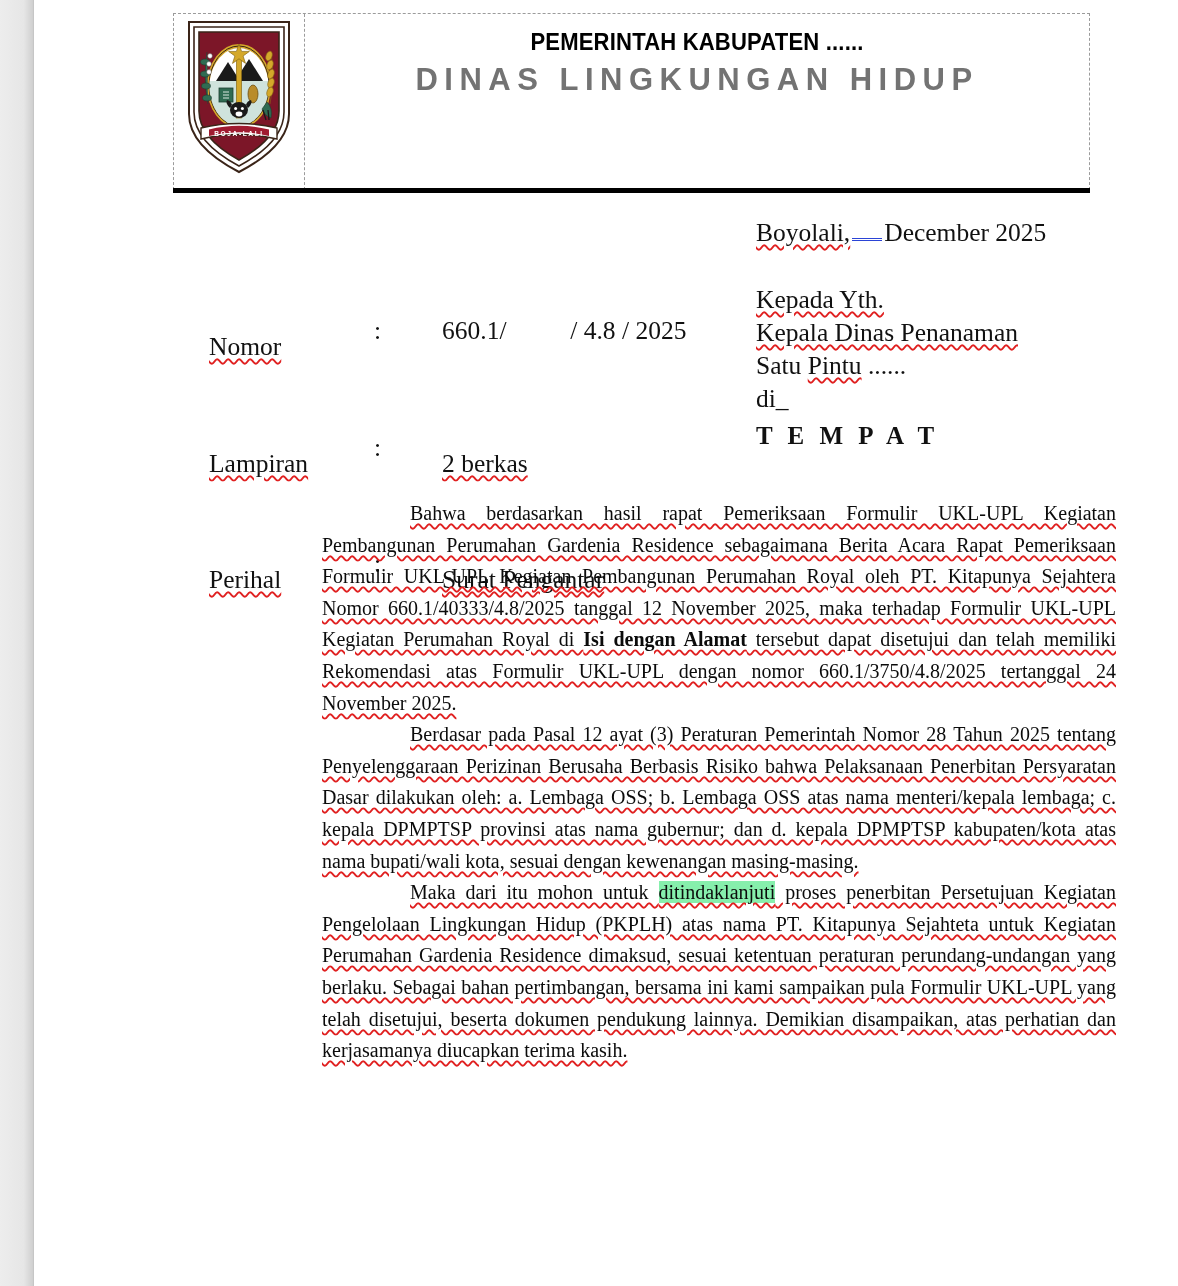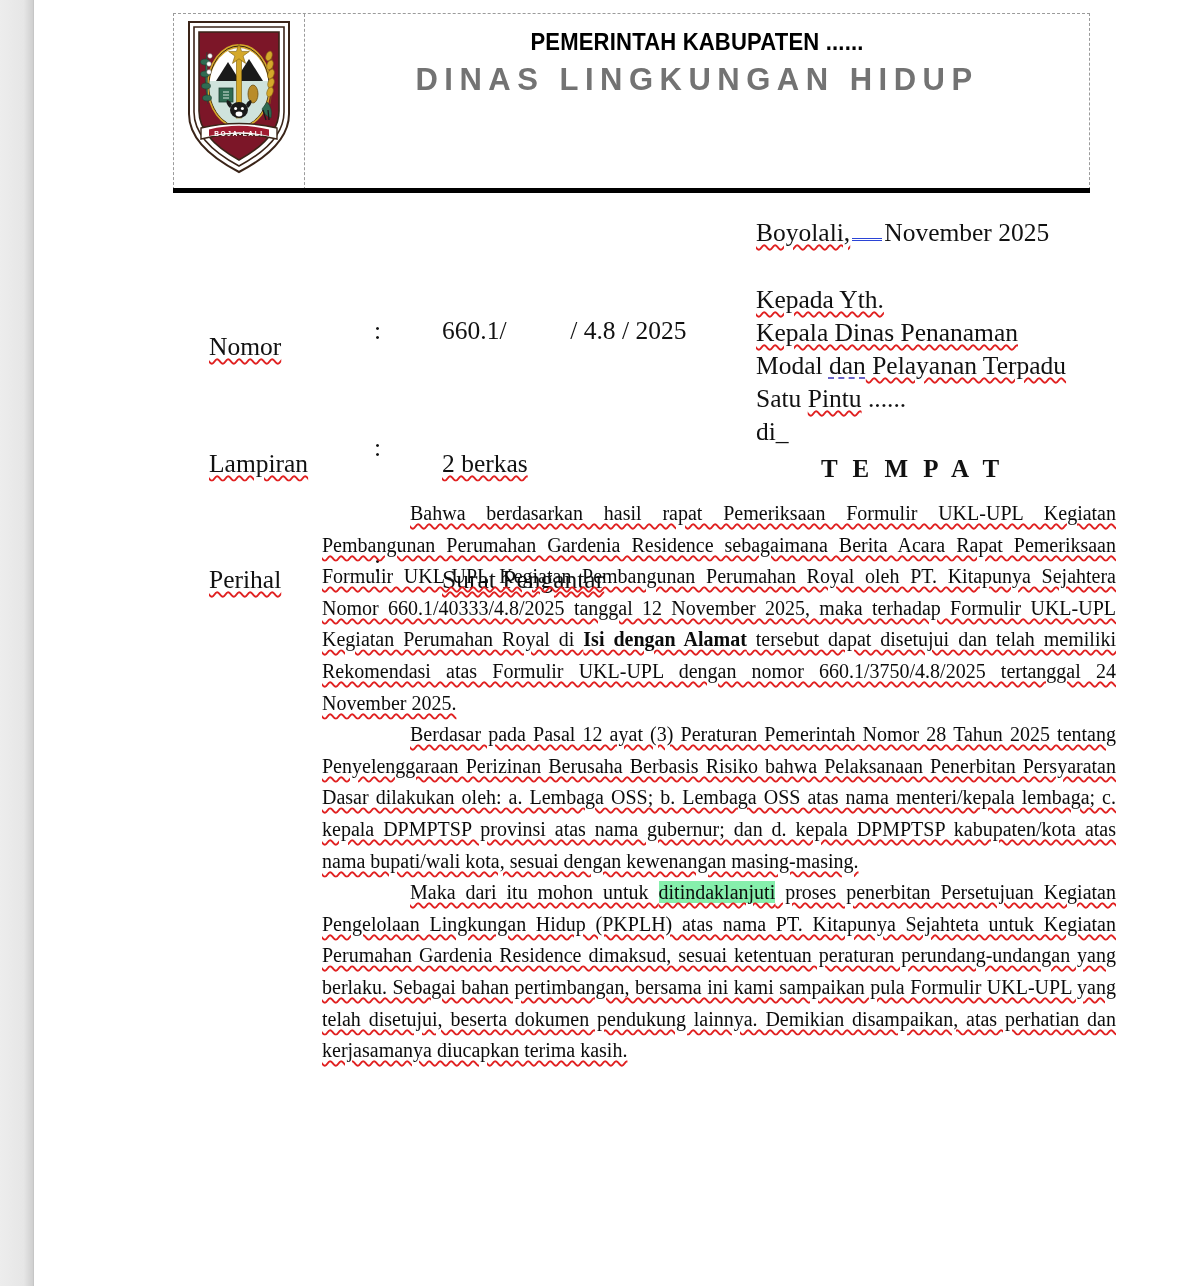--- a/index.html
+++ b/index.html
@@ -102,21 +102,20 @@
     left: 722px; top: 216px;
     font-size: 25.5px;
     line-height: 33px;
     color: #111;
   }
   .meta-right .dateline { margin-bottom: 34px; white-space: nowrap; }
   .addr-line { white-space: nowrap; }
   .tempat {
     font-weight: bold;
     letter-spacing: 4.5px;
-    margin-left: 65px;
     margin-top: 4px;
     font-size: 25px;
   }
 
   
   .body {
     position: absolute;
     left: 288px; top: 498px;
     width: 794px;
     font-size: 20px;
@@ -253,32 +252,29 @@
       </div>
       <div class="row">
         <span class="lbl sp">Perihal</span>
         <span class="colon">:</span>
         <span class="sp">Surat Pengantar</span>
       </div>
     </div>
 
     <div class="meta-right">
       <div class="dateline">
-        <span class="sp">Boyolali,</span><span class="gram-blue"></span><span>November 2025</span>
+        <span class="sp">Boyolali,</span><span class="gram-blue"></span><span>December 2025</span>
       </div>
 
       <div class="addr-line sp">Kepada Yth.</div>
 
       <div class="addr-line">
         <span class="sp">Kepala Dinas Penanaman</span>
       </div>
       <div class="addr-line">
-        <span>Modal </span><span class="gram-dots">dan</span><span class="sp"> Pelayanan Terpadu</span>
-      </div>
-      <div class="addr-line">
         <span>Satu </span><span class="sp">Pintu</span><span> ......</span>
       </div>
 
       <div class="addr-line">di_</div>
 
       <div class="tempat">T E M P A T</div>
     </div>
 
     <div class="body">
 

